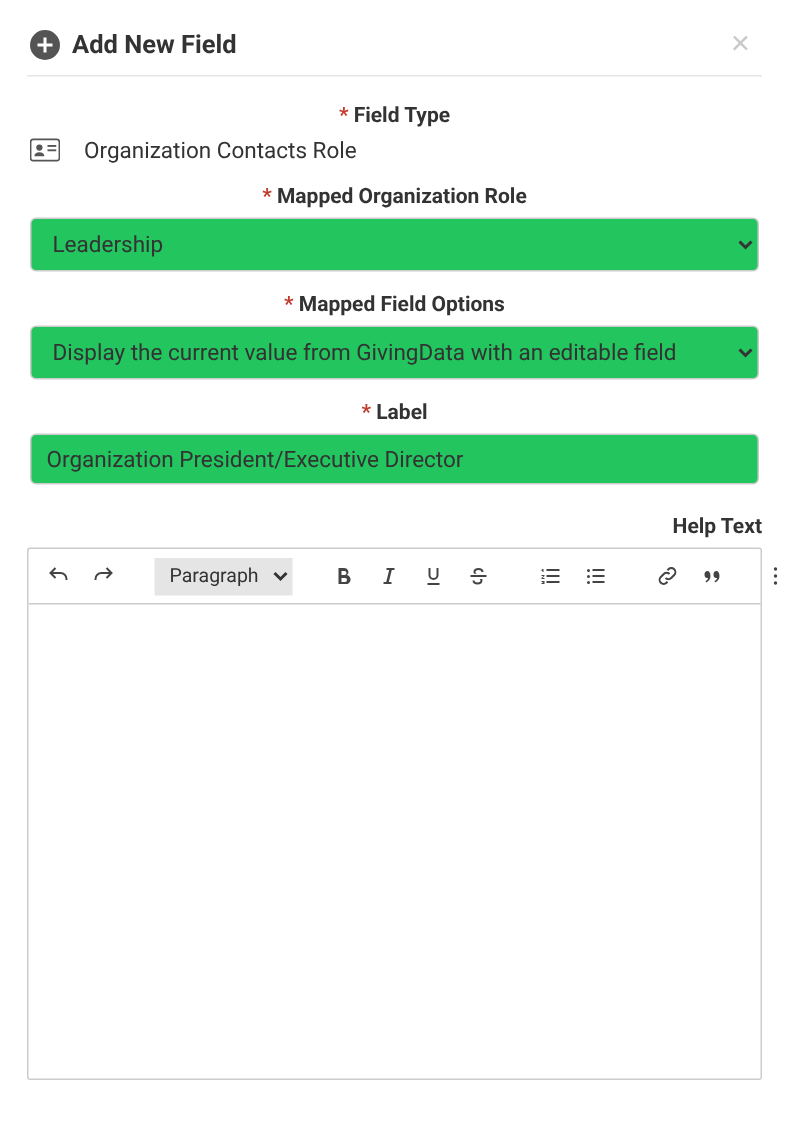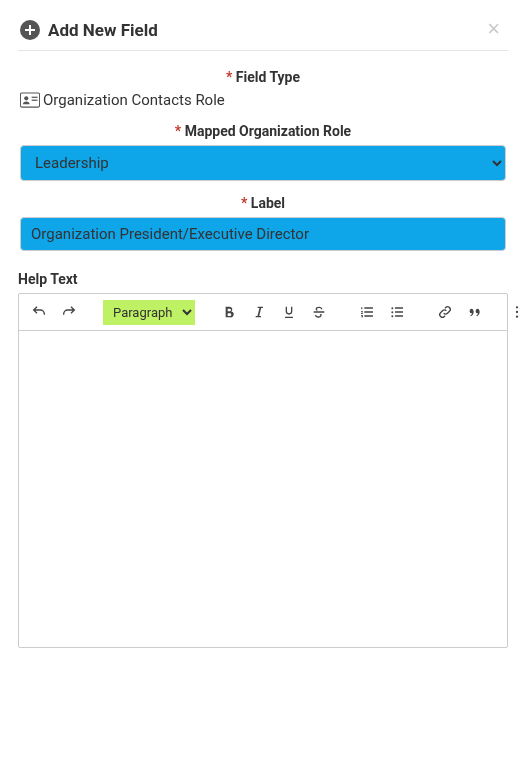--- a/index.html
+++ b/index.html
@@ -62,48 +62,49 @@
     text-align: center;
   }
   .req::before {
     content: "* ";
     color: #c0392b;
     font-weight: 700;
   }
   .type-row {
     display: flex;
     align-items: center;
-    gap: 3px;
+    gap: 16px;
     margin-top: 2px;
   }
   .type-icon {
     width: 20px; height: 16px;
     display:inline-flex; align-items:center; justify-content:center;
     color:#555;
   }
   .type-icon svg { width: 20px; height:16px; }
   .type-text {
     font-size: 15px;
     color: #333;
   }
   select.form-select, input.form-input {
     width: 100%;
     font-size: 15px;
     padding: 7px 10px;
     border: 1px solid #ccc;
     border-radius: 4px;
-    background: #0ea5e9;
+    background: #22c55e;
     color: #333;
     font-family: inherit;
   }
   select.form-select { appearance: auto; }
   .help-heading {
     font-weight: 700;
     font-size: 14px;
     margin: 20px 0 6px 0;
+    text-align: right;
   }
   .editor {
     border: 1px solid #ccc;
     border-radius: 2px;
   }
   .toolbar {
     display: flex;
     align-items: center;
     padding: 4px 6px;
     border-bottom: 1px solid #ccc;
@@ -126,21 +127,21 @@
     border: none; background: none;
     color: #444;
     cursor: pointer;
     border-radius: 3px;
   }
   .tb-btn svg { width:16px; height:16px; display:block; }
   .para-select {
     font-size: 13px;
     padding: 4px 6px;
     border: none;
-    background: #bef264;
+    background: #e5e5e5;
     color: #333;
     width: 110px;
     font-family: inherit;
   }
   .tb-right { margin-left: auto; }
   .editor-body {
     min-height: 316px;
     padding: 8px;
     outline: none;
     font-size: 14px;
@@ -179,20 +180,26 @@
       </div>
     </div>
 
     <div class="field-group">
       <span class="field-label req">Mapped Organization Role</span>
       <select class="form-select">
         <option>Leadership</option>
       </select>
     </div>
 
+    <div class="field-group">
+      <span class="field-label req">Mapped Field Options</span>
+      <select class="form-select">
+        <option>Display the current value from GivingData with an editable field</option>
+      </select>
+    </div>
 
     <div class="field-group">
       <span class="field-label req">Label</span>
       <input type="text" class="form-input" value="Organization President/Executive Director" style="">
     </div>
 
     <div class="help-heading">Help Text</div>
 
     <div class="editor">
       <div class="toolbar">

